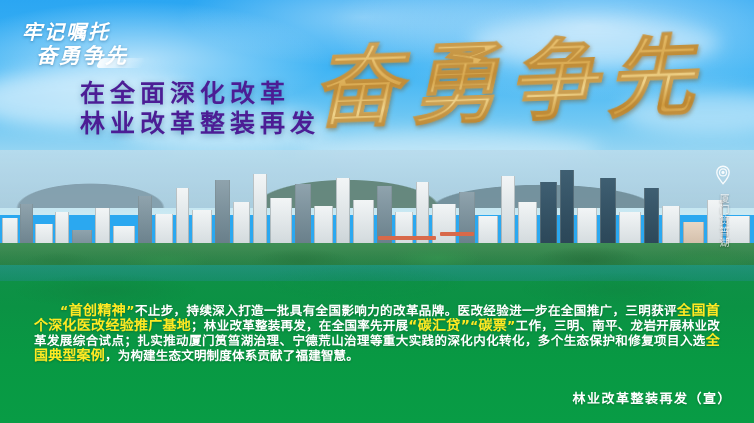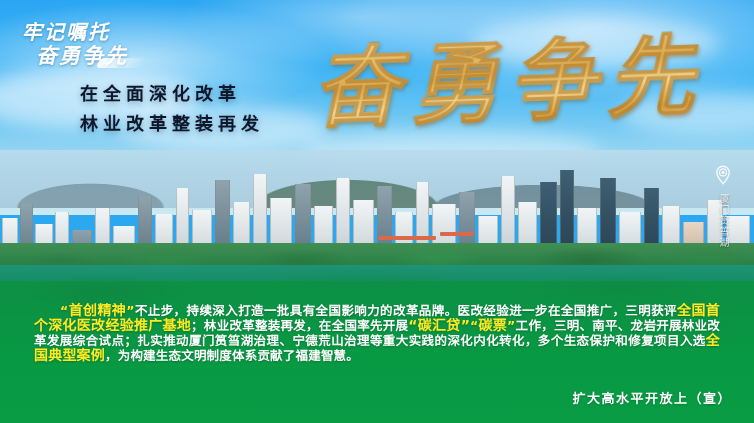--- a/index.html
+++ b/index.html
@@ -93,21 +93,21 @@
   .badge .l2{font-size:21px;padding-left:20px;margin-top:4px;}
   .badge .swoosh{
     position:absolute;left:82px;top:36px;width:46px;height:10px;
     background:linear-gradient(90deg, rgba(255,255,255,.95), rgba(255,255,255,0));
     transform:skewX(-28deg);border-radius:4px;
   }
 
   
   .headline{position:absolute;left:80px;top:79px;}
   .headline .hl{
-    color:#0f172a;font-size:18px;font-weight:700;letter-spacing:5px;line-height:30px;
+    color:#4c1d95;font-size:25px;font-weight:700;letter-spacing:5px;line-height:30px;
     text-shadow:0 2px 6px rgba(15,75,125,.40);white-space:nowrap;
   }
 
   
   .gold{
     position:absolute;left:312px;top:38px;white-space:nowrap;
     font-size:88px;font-weight:700;letter-spacing:10px;line-height:1;
     font-family:"DejaVu Serif","Liberation Serif",serif;
     font-style:italic;
     background:linear-gradient(176deg,#f6dc9a 0%,#e8c170 18%,#d8a84f 42%,#f0d48c 62%,#cf9b3f 84%,#e6c077 100%);
@@ -226,15 +226,15 @@
     <svg class="pin" viewBox="0 0 24 24">
       <path d="M12 1.5c-4.1 0-7.4 3.3-7.4 7.4 0 5.3 7.4 13.6 7.4 13.6s7.4-8.3 7.4-13.6c0-4.1-3.3-7.4-7.4-7.4z" fill="none" stroke="rgba(255,255,255,.9)" stroke-width="1.6"></path>
       <circle cx="12" cy="8.9" r="4.2" fill="none" stroke="rgba(255,255,255,.9)" stroke-width="1.4"></circle>
       <circle cx="12" cy="8.9" r="1.9" fill="rgba(255,255,255,.9)"></circle>
     </svg>
     <span class="loclabel">厦门筼筜湖</span>
   </div>
 
   <div class="copy"><span class="ind"></span><span id="copy-body"><span class="hlt">“</span><span class="hltb">首创精神</span><span class="hlt">”</span><span>不止步，持续深入打造一批具有全国影响力的改革品牌。医改经验进一步在全国推广，三明获评</span><span class="hltb">全国首个深化医改经验推广基地</span><span>；林业改革整装再发，在全国率先开展</span><span class="hltb">“碳汇贷”</span><span class="hlt">“</span><span class="hltb">碳票</span><span class="hlt">”</span><span>工作，三明、南平、龙岩开展林业改革发展综合试点；扎实推动厦门筼筜湖治理、宁德荒山治理等重大实践的深化内化转化，多个生态保护和修复项目入选</span><span class="hltb">全国典型案例</span><span>，为构建生态文明制度体系贡献了福建智慧。</span></span></div>
 
-  <div class="signature">扩大高水平开放上（宣）</div>
+  <div class="signature">林业改革整装再发（宣）</div>
 
 </div>
 
 </body></html>

